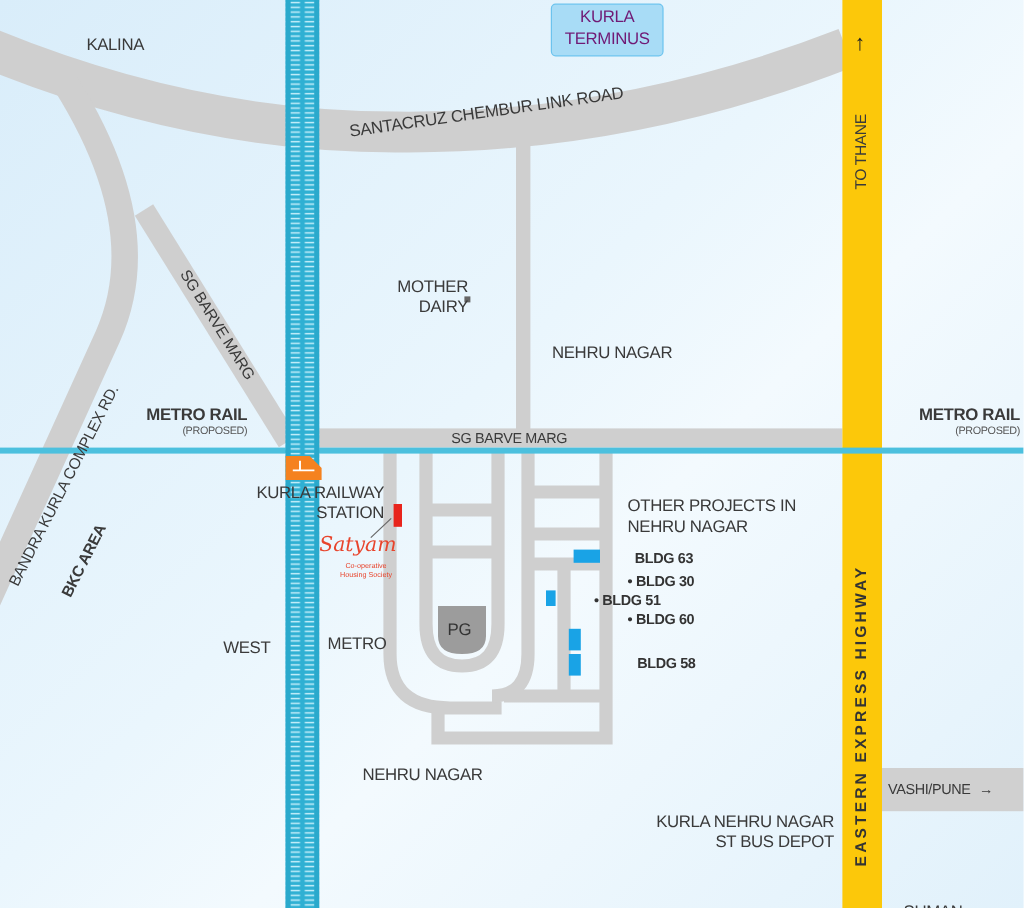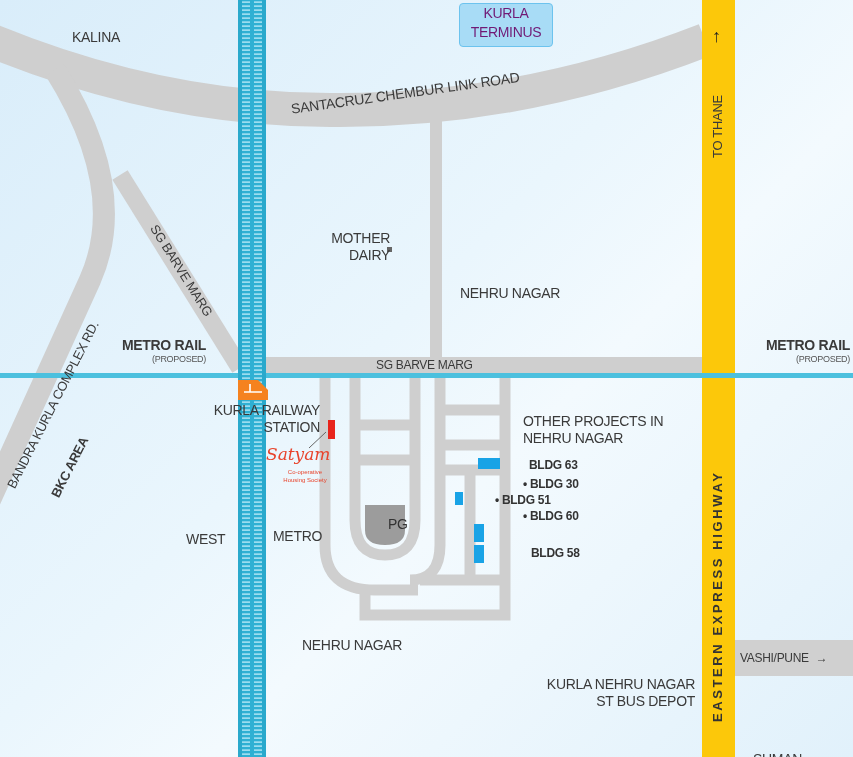--- a/index.html
+++ b/index.html
@@ -128,21 +128,21 @@
     <div>KURLA RAILWAY</div>
     <div>STATION</div>
   </div>
 
   <div class="satyam">Satyam</div>
   <div class="satyam-sub">
     <div>Co-operative</div>
     <div>Housing Society</div>
   </div>
 
-  <div class="lbl" style="left:388px;top:516px;color:#333;text-align:center;">PG</div>
+  <div class="lbl" style="left:373px;top:516px;color:#333;text-align:center;">PG</div>
 
   <div class="lbl" style="left:186px;top:531px;">WEST</div>
   <div class="lbl" style="left:273px;top:528px;">METRO</div>
 
   <div class="lbl" style="left:523px;top:401px;margin-top:12px;">
     <div>OTHER PROJECTS IN</div>
     <div>NEHRU NAGAR</div>
   </div>
 
   <div class="lbl bldg" style="left:529px;top:457px;">BLDG 63</div>

